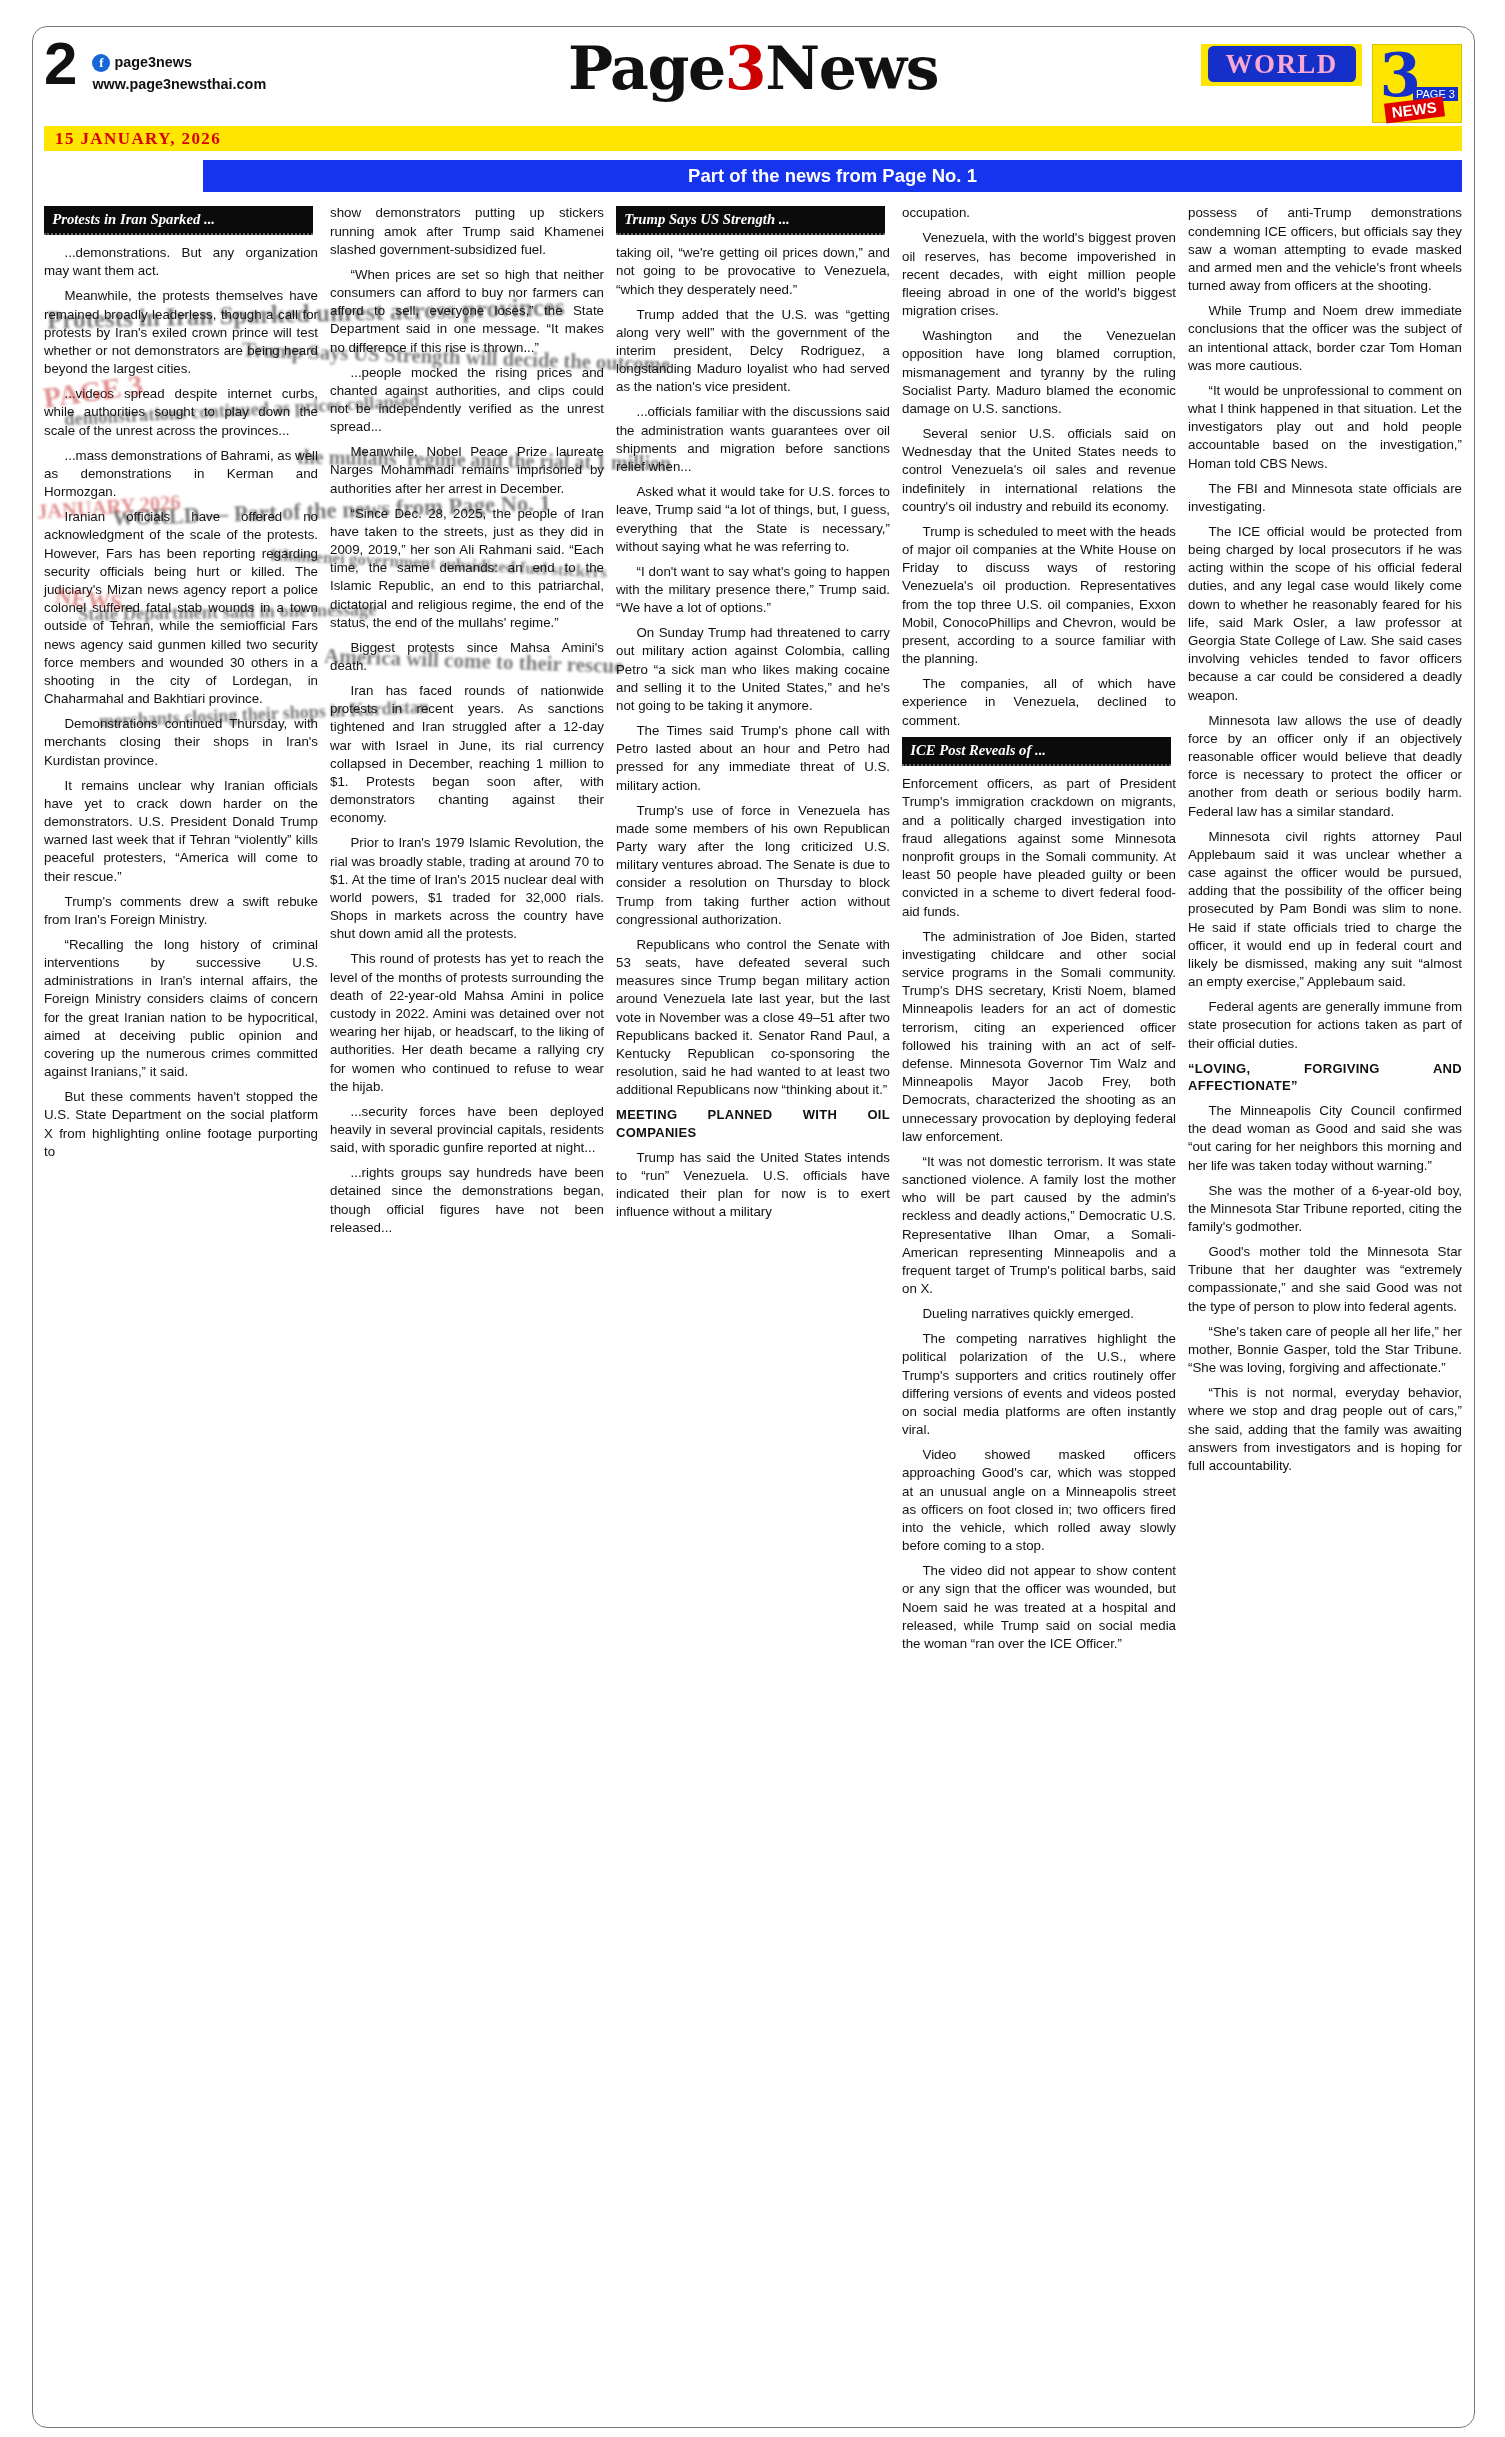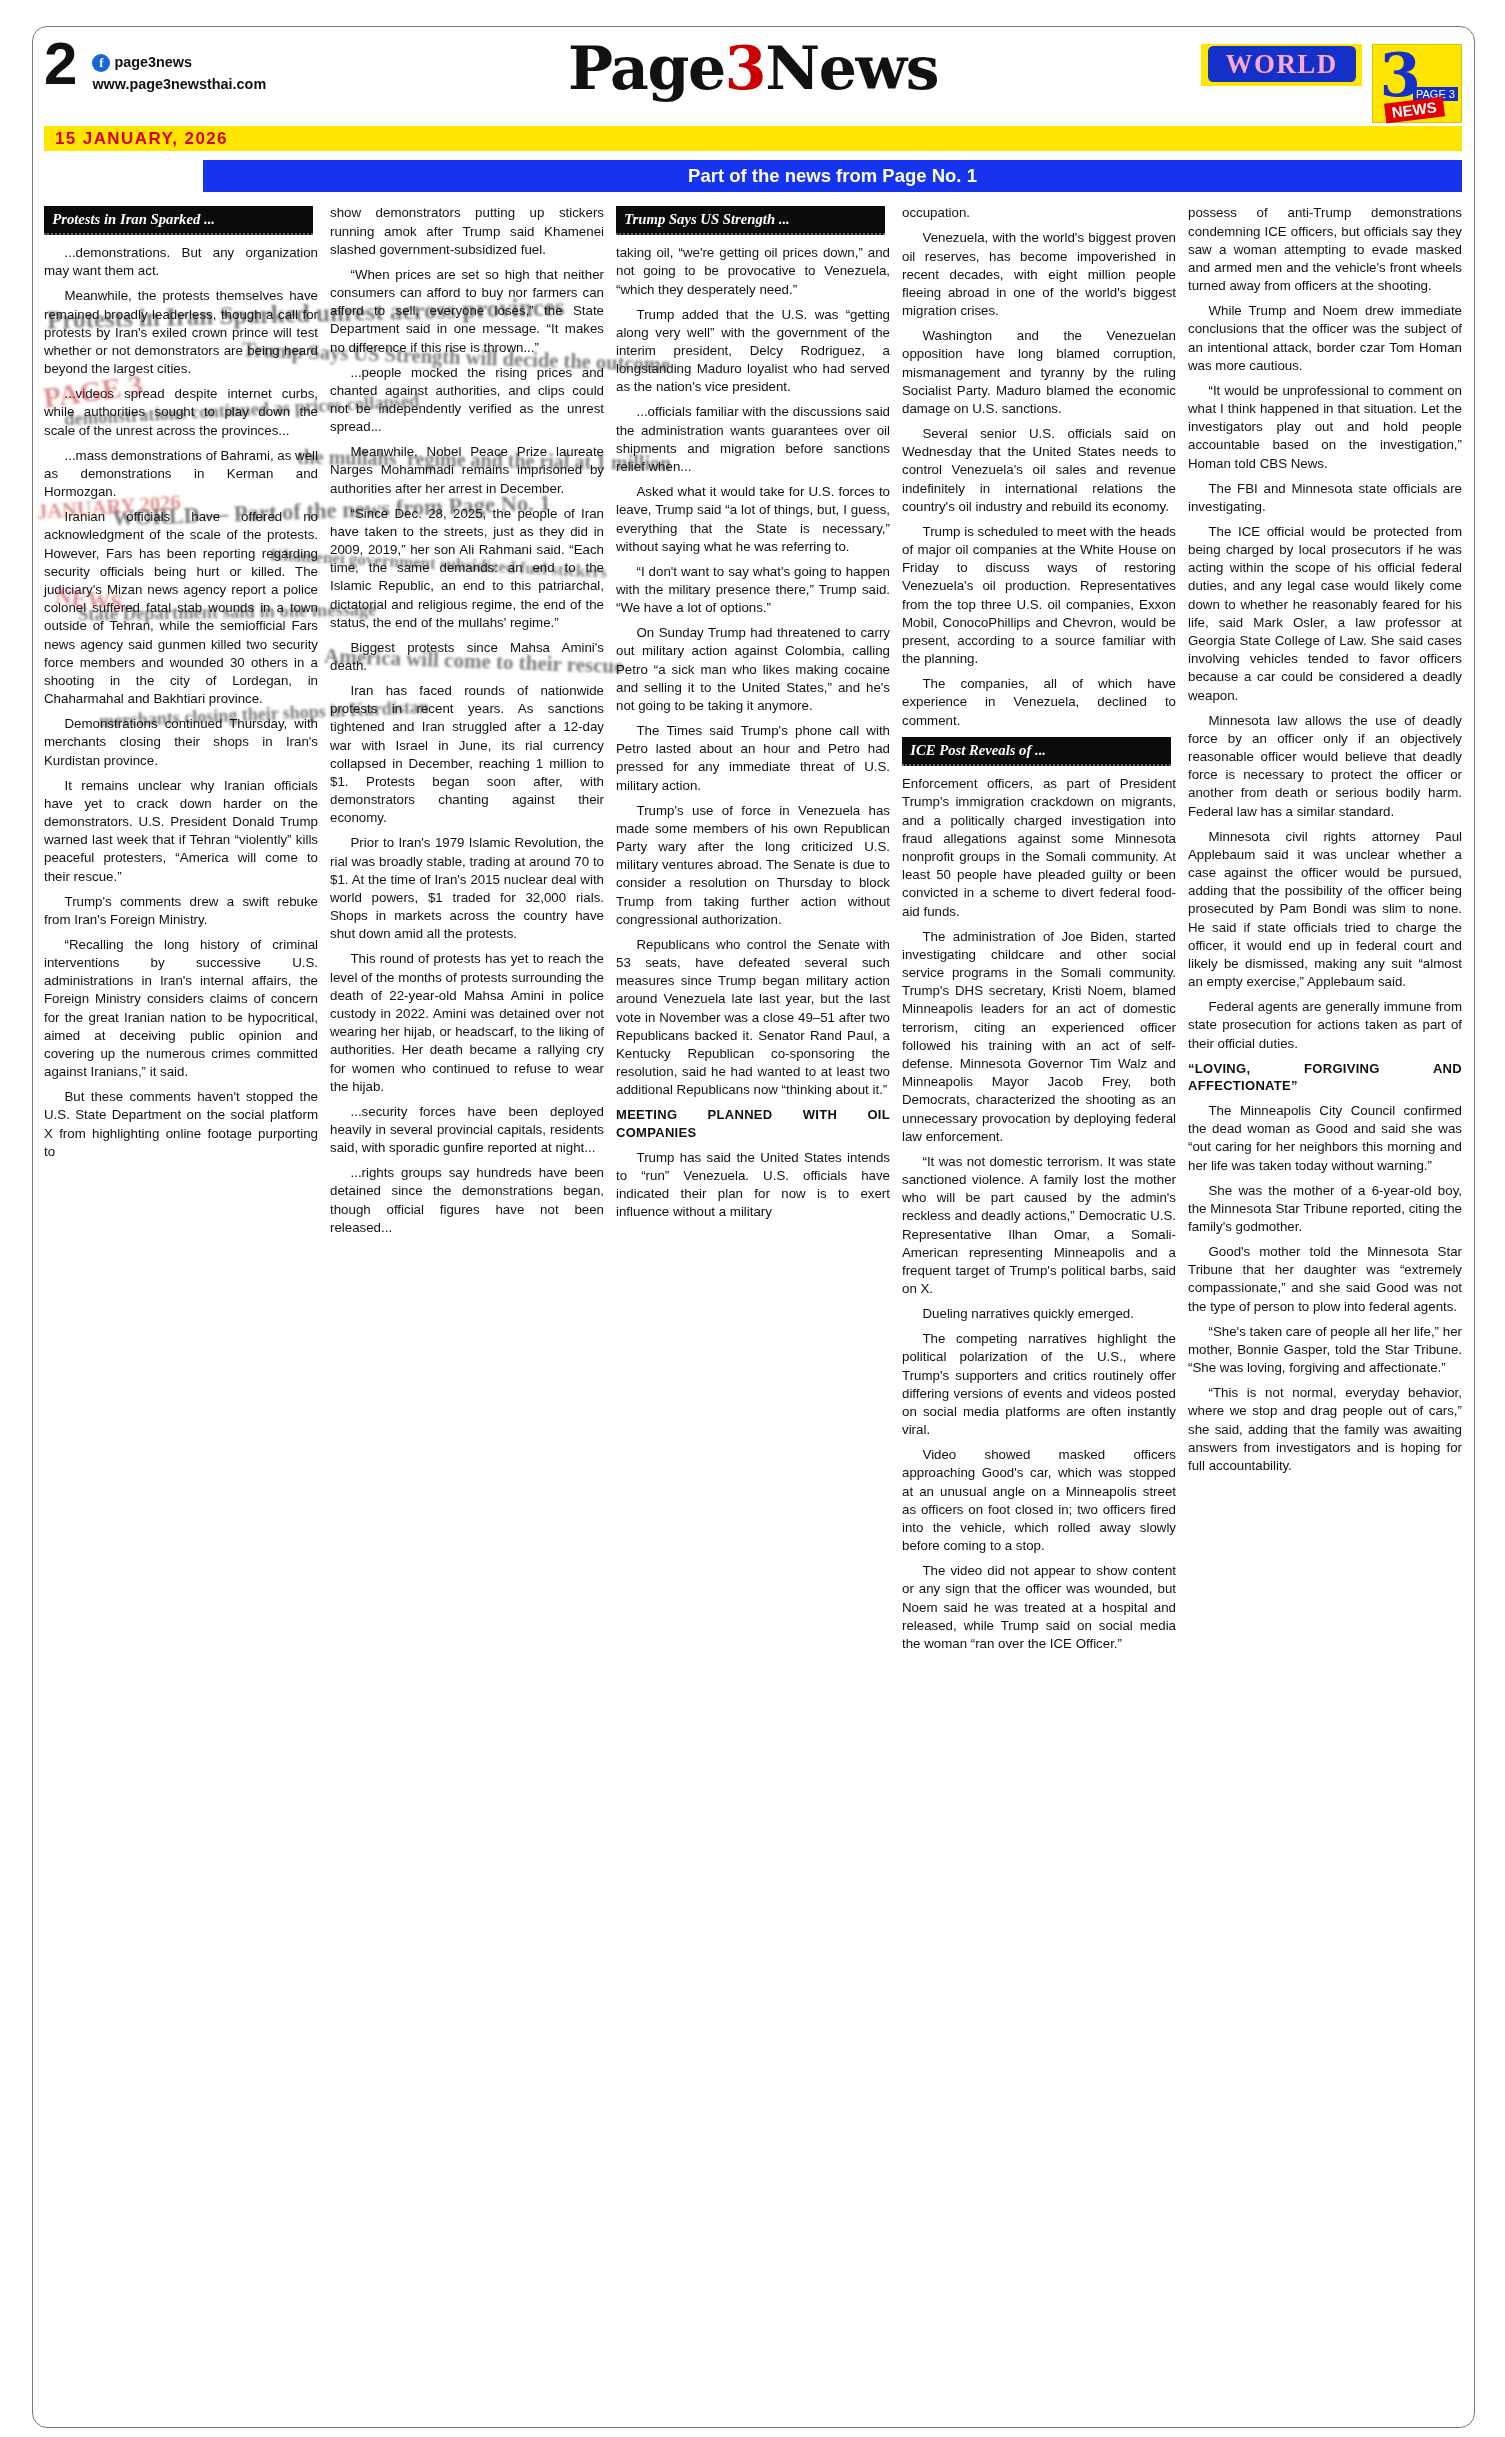--- a/index.html
+++ b/index.html
@@ -26,21 +26,21 @@
     padding:2.7px 18px;border-radius:5.5px;letter-spacing:1.4px;font-family:"Liberation Serif",serif;}
   .logo-box{width:88px;height:77px;background:#ffe600;position:relative;border:0.7px solid #d8c400;}
   .logo-3{position:absolute;left:6.8px;top:-4.1px;font-size:59px;font-weight:bold;color:#1430c8;
     font-family:"DejaVu Serif",serif;}
   .logo-page3{position:absolute;right:2.7px;top:26px;background:#1430c8;color:#fff;
     font-size:11px;font-weight:normal;padding:1.4px 3.4px;margin-top:16px;}
   .logo-news{position:absolute;left:12.3px;bottom:1.4px;background:#e00000;color:#fff;
     font-size:15px;font-weight:bold;padding:1.4px 6.8px;transform:rotate(-7deg);}
   
   .date-strip{margin:4.1px 44px 0;background:#ffe600;color:#d80000;font-weight:bold;
-    font-size:17px;padding:2.7px 11px;letter-spacing:1.4px;font-family:Liberation Sans, sans-serif;}
+    font-size:17px;padding:2.7px 11px;letter-spacing:1.4px;font-family:Liberation Serif, serif;}
   .strap-row{margin:9px 44px 0;display:flex;}
   .strap-spacer{width:159px;}
   .strap-bar{flex:1;background:#1633ee;color:#fff;text-align:center;font-weight:bold;
     font-size:18.5px;padding:4.8px 0;}
   
   .columns{margin:12.3px 44px 0;display:flex;gap:12px;position:relative;min-height:2190px;}
   .col{flex:1;min-width:0;text-align:justify;font-size:13.3px;line-height:1.37;}
   .col p{margin:0 0 6.8px;text-indent:20.5px;filter:blur(0.2px);}
   .col p.noindent{text-indent:0;}
   .headline-bar{background:#0b0b0b;color:#fff;font-style:italic;font-weight:bold;

